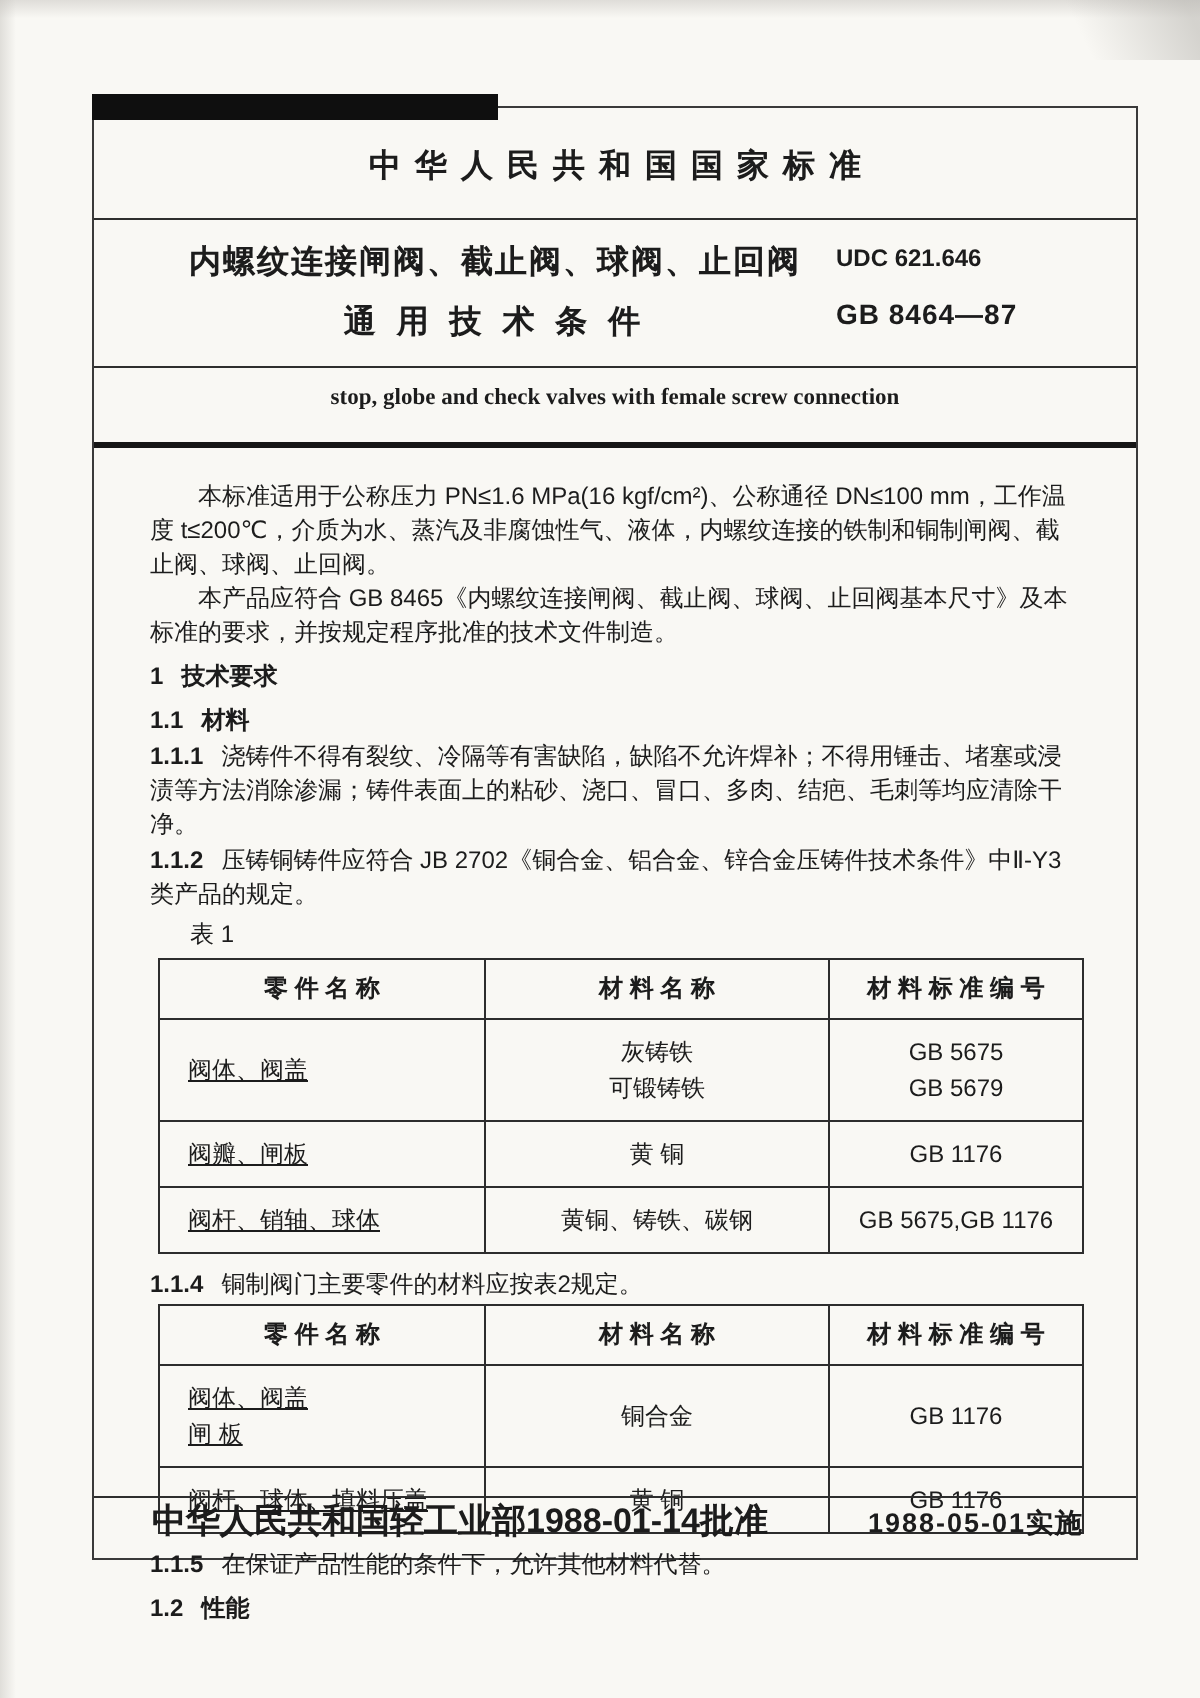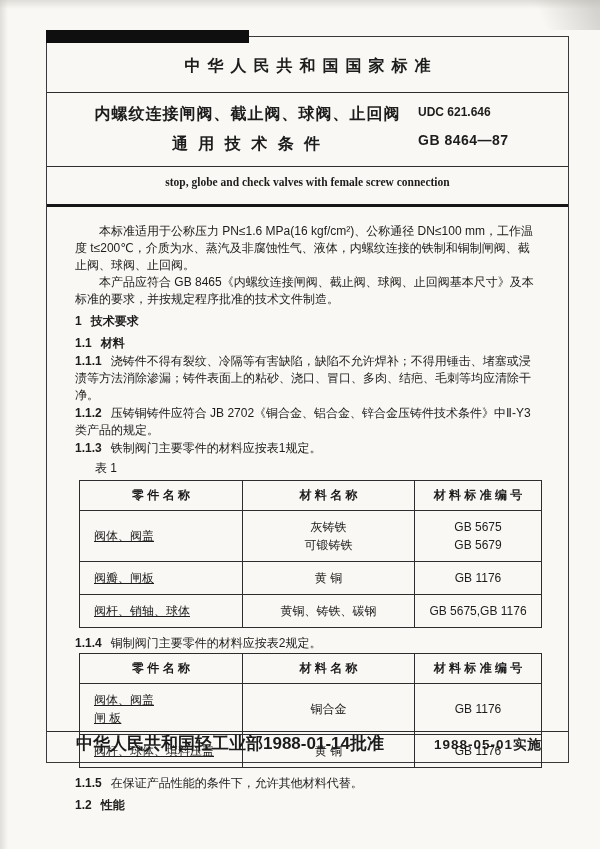--- a/index.html
+++ b/index.html
@@ -11,21 +11,21 @@
     font-family:"Liberation Sans","DejaVu Sans",sans-serif;
   }
   .scan { position:relative; width:600px; height:849px; background:var(--paper); overflow:hidden; }
   .shadow-top { position:absolute; top:0; left:0; right:0; height:9px;
     background:linear-gradient(#c9c7c2, rgba(0,0,0,0)); opacity:.55; }
   .shadow-left { position:absolute; top:0; left:0; bottom:0; width:8px;
     background:linear-gradient(90deg,#c6c4bf, rgba(0,0,0,0)); opacity:.5; }
   .shadow-corner { position:absolute; top:0; right:0; width:90px; height:30px;
     background:linear-gradient(245deg,#b6b4af 8%, rgba(0,0,0,0) 65%); opacity:.55; }
 
-  .frame { position:absolute; left:46px; top:36px; width:523px; height:727px;
+  .frame { position:absolute; left:46px; top:53px; width:523px; height:727px;
     border:1px solid #3a3a3a; }
   .top-bar { position:absolute; left:-1px; top:-7px; width:203px; height:13px; background:#0f0f0f; }
 
   .masthead { margin-top:19px; text-align:center; font-size:16px; font-weight:bold;
     letter-spacing:7px; text-indent:7px; }
   .rule { border-top:1px solid #2e2e2e; }
   .rule-1 { margin-top:15px; }
   .rule-2 { margin-top:11px; }
   .rule-thick { margin-top:13px; border-top:3px solid #161616; }
 
@@ -95,21 +95,20 @@
 
     <div class="doc-body">
       <p class="para">本标准适用于公称压力 PN≤1.6 MPa(16 kgf/cm²)、公称通径 DN≤100 mm，工作温度 t≤200℃，介质为水、蒸汽及非腐蚀性气、液体，内螺纹连接的铁制和铜制闸阀、截止阀、球阀、止回阀。</p>
       <p class="para">本产品应符合 GB 8465《内螺纹连接闸阀、截止阀、球阀、止回阀基本尺寸》及本标准的要求，并按规定程序批准的技术文件制造。</p>
 
       <p class="clause clause-head"><span class="clause-num">1</span><span>技术要求</span></p>
       <p class="clause clause-head"><span class="clause-num">1.1</span><span>材料</span></p>
 
       <p class="clause"><span class="clause-num">1.1.1</span><span>浇铸件不得有裂纹、冷隔等有害缺陷，缺陷不允许焊补；不得用锤击、堵塞或浸渍等方法消除渗漏；铸件表面上的粘砂、浇口、冒口、多肉、结疤、毛刺等均应清除干净。</span></p>
       <p class="clause"><span class="clause-num">1.1.2</span><span>压铸铜铸件应符合 JB 2702《铜合金、铝合金、锌合金压铸件技术条件》中Ⅱ-Y3类产品的规定。</span></p>
-      <p class="clause"><span class="clause-num">1.1.3</span><span>铁制阀门主要零件的材料应按表1规定。</span></p>
 
       <div class="tcap">表 1</div>
 
       <table class="stable">
         <colgroup>
           <col style="width:163px">
             <col style="width:172px">
             <col style="width:127px">
         </colgroup>
         <tbody>

